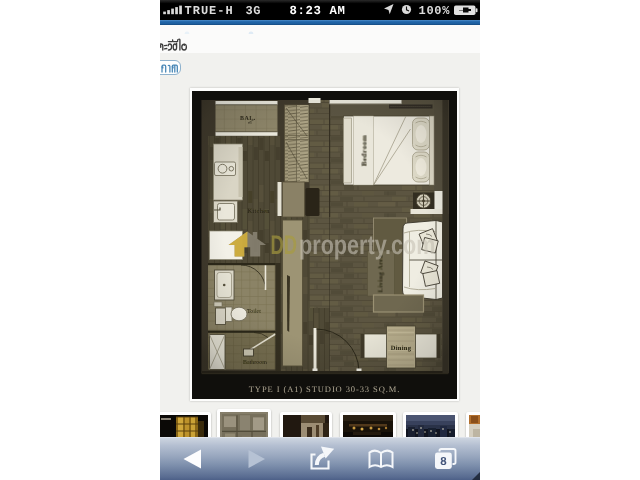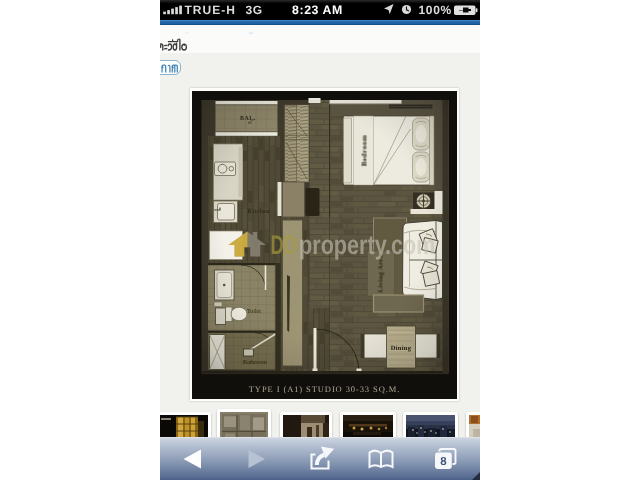--- a/index.html
+++ b/index.html
@@ -1,19 +1,19 @@
 <!DOCTYPE html>
 <html><head>
 <meta charset="utf-8">
 <style>
 html,body{margin:0;padding:0;}
 body{width:640px;height:480px;background:#ffffff;font-family:"Liberation Sans",sans-serif;overflow:hidden;-webkit-font-smoothing:antialiased;}
 .page{position:relative;width:640px;height:480px;background:#ffffff;}
 .shot{position:absolute;left:160px;top:0;width:320px;height:480px;overflow:hidden;background:#fbfbfa;}
-.statusbar{position:absolute;left:0;top:0;width:320px;height:20px;background:linear-gradient(180deg,#2a2a2a 0%,#000 18%,#000 100%);}
+.statusbar{position:absolute;left:0;top:0;width:320px;height:20px;background:linear-gradient(180deg,#2a2a2a 0%,#000 18%,#000 100%);font-family:Liberation Mono, monospace;}
 .bluebar{position:absolute;left:0;top:20px;width:320px;height:4.5px;background:linear-gradient(180deg,#4d8cc8 0%,#2166aa 35%,#1d5f9f 70%,#15497e 100%);}
 .graybg{position:absolute;left:0;top:53px;width:320px;height:384px;background:#f1f1ee;}
 .thaihead{position:absolute;left:-2px;top:38px;}
 .btn{position:absolute;left:-26px;top:60px;width:45px;height:12.5px;border:1.5px solid #8fb2cd;border-radius:6px;background:#fdfefe;}
 .photo{position:absolute;left:30px;top:88px;width:269px;height:313px;background:#fdfdfc;box-shadow:0 0 2px rgba(0,0,0,.25);}
 .thumbs{position:absolute;left:0;top:408px;width:320px;height:29px;}
 .thumb{position:absolute;top:4px;height:40px;background:#fff;border-radius:2px;box-shadow:0 1px 2px rgba(0,0,0,.35);padding:3px;}
 .thumb .im{width:100%;height:100%;}
 .toolbar{position:absolute;left:0;top:437px;width:320px;height:43px;background:linear-gradient(180deg,#cdd5e0 0%,#b4bfd1 18%,#96a5bd 45%,#7d8fac 65%,#5a6d92 92%,#4d6088 100%);border-top:1px solid #dde2ea;box-sizing:border-box;}
 svg text{text-rendering:geometricPrecision;}

